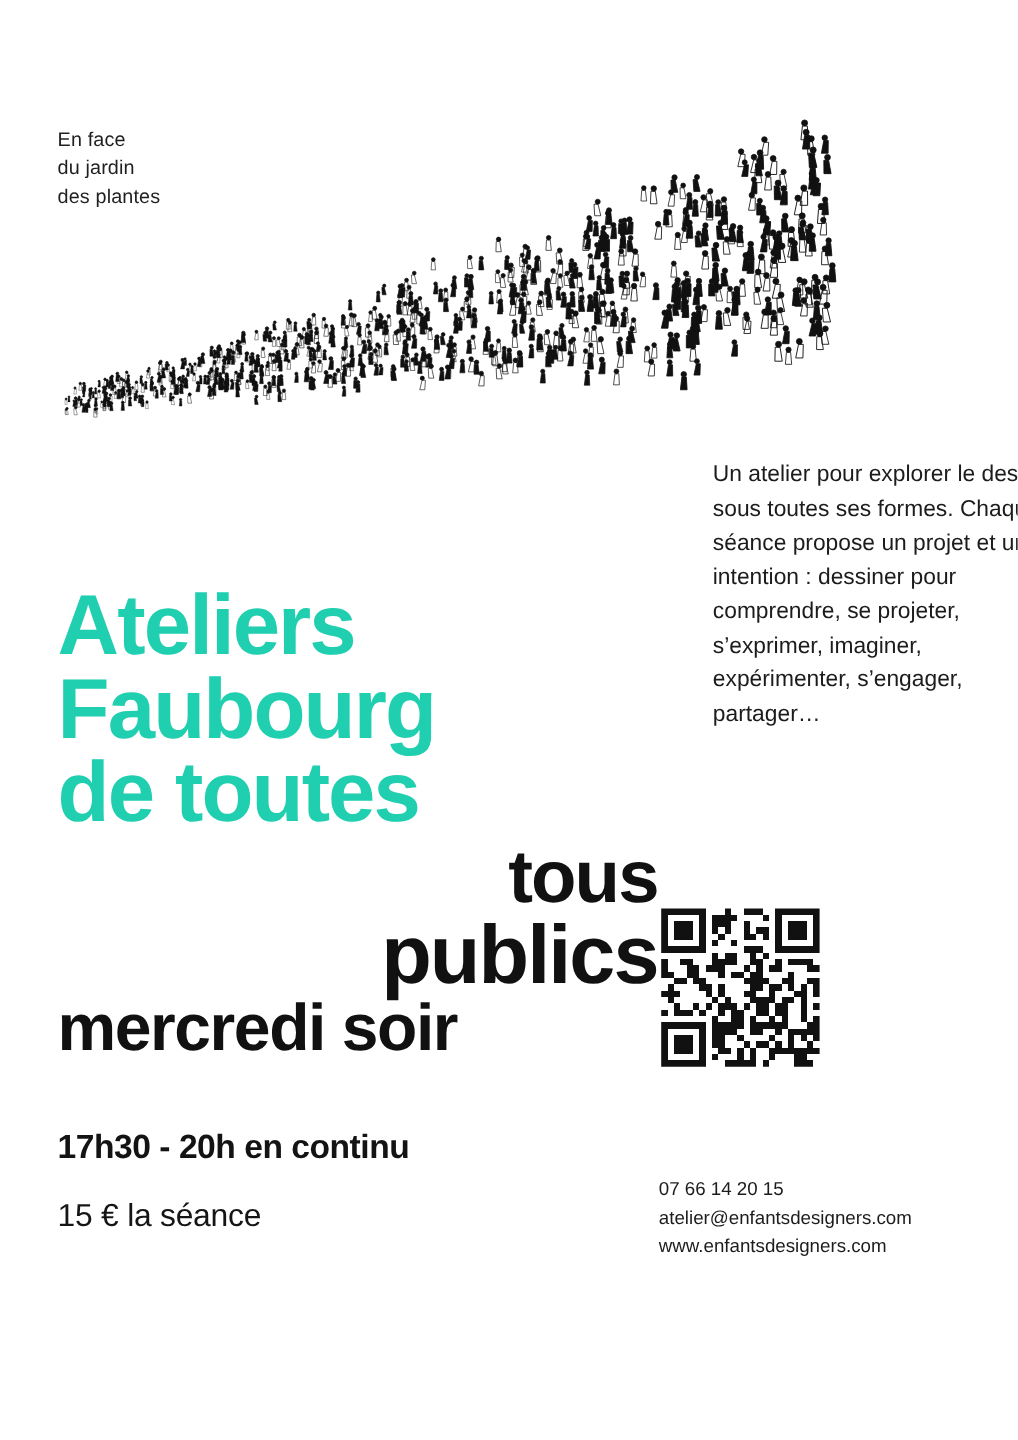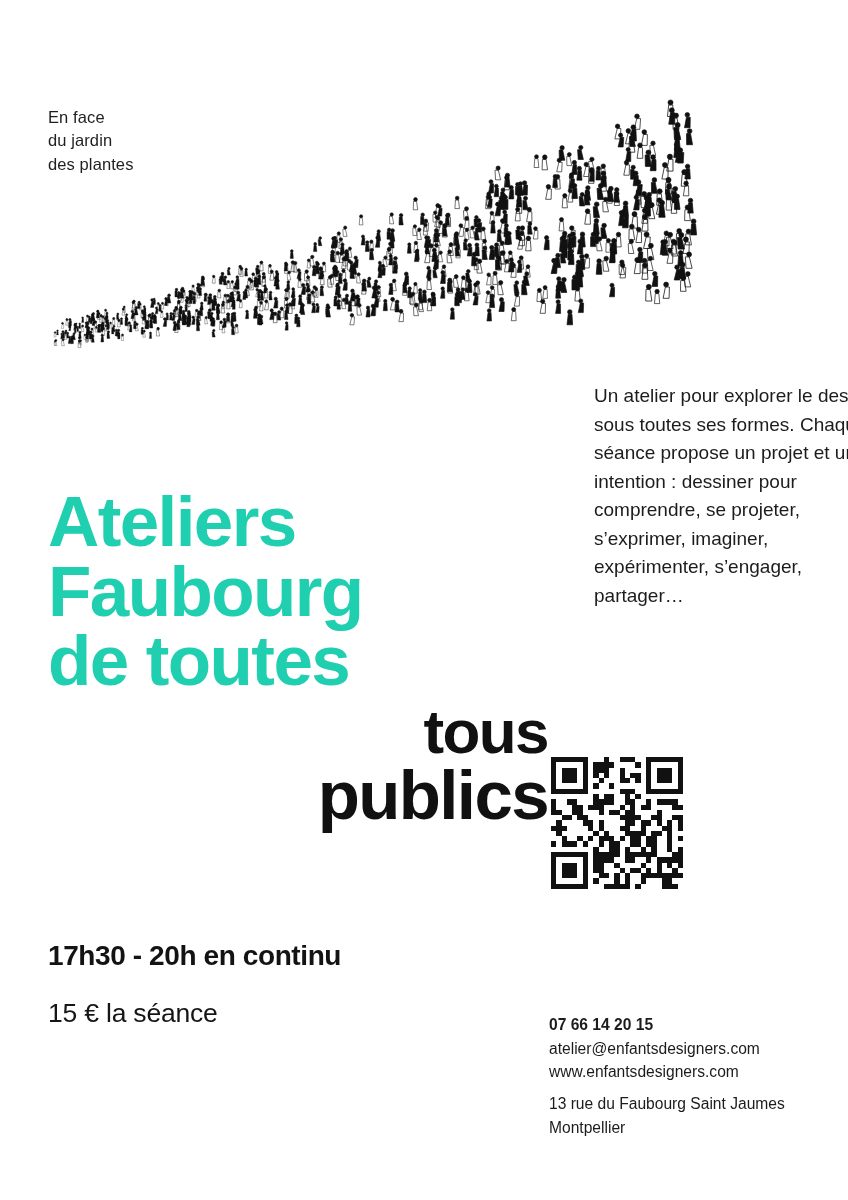--- a/index.html
+++ b/index.html
@@ -118,21 +118,21 @@
 
   
   .contact {
     position: absolute;
     left: 549px;
     top: 980px;
     font-size: 15.6px;
     line-height: 1.52;
     color: #1c1c1c;
   }
-  .contact .phone { font-weight: bold; margin-top: 33px; }
+  .contact .phone { font-weight: normal; }
 
   .address {
     position: absolute;
     left: 549px;
     top: 1092px;
     font-size: 15.6px;
     line-height: 1.52;
     color: #1c1c1c;
   }
 </style>
@@ -3198,20 +3198,21 @@
   </div>
 
   <div class="intro-text">Un atelier pour explorer le dessin sous toutes ses formes. Chaque séance propose un projet et une intention : dessiner pour comprendre, se projeter, s’exprimer, imaginer, expérimenter, s’engager, partager…</div>
 
   <div class="headline">
     <span class="teal l1">Ateliers</span>
     <span class="teal l2">Faubourg</span>
     <span class="teal l3">de toutes</span>
     <span class="black b1">tous</span>
     <span class="black b2">publics</span>
+    <span class="black b3">mercredi soir</span>
   </div>
 
   <div class="schedule">17h30 - 20h en continu</div>
 
   <div class="prices">
     <div>15 € la séance</div>
   </div>
 
   <div class="qr">
     <svg viewBox="0 0 25 25" xmlns="http://www.w3.org/2000/svg" shape-rendering="crispEdges" aria-hidden="true">
@@ -3532,18 +3533,14 @@
         </g>
     </svg>
   </div>
 
   <div class="contact">
     <div class="phone">07 66 14 20 15</div>
     <div>atelier@enfantsdesigners.com</div>
     <div>www.enfantsdesigners.com</div>
   </div>
 
-  <div class="address">
-    <div>13 rue du Faubourg Saint Jaumes</div>
-    <div>Montpellier</div>
-  </div>
 
 </div>
 
 </body></html>

